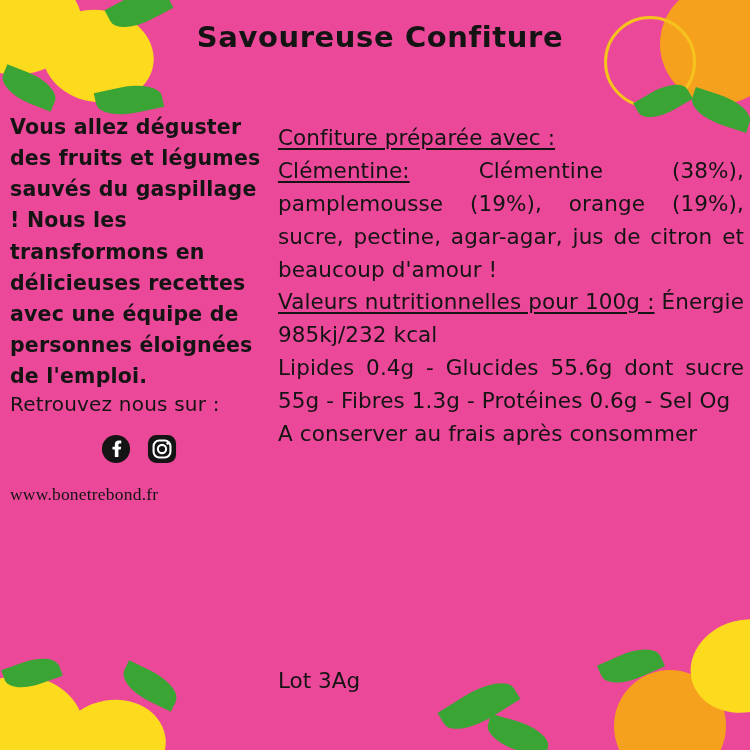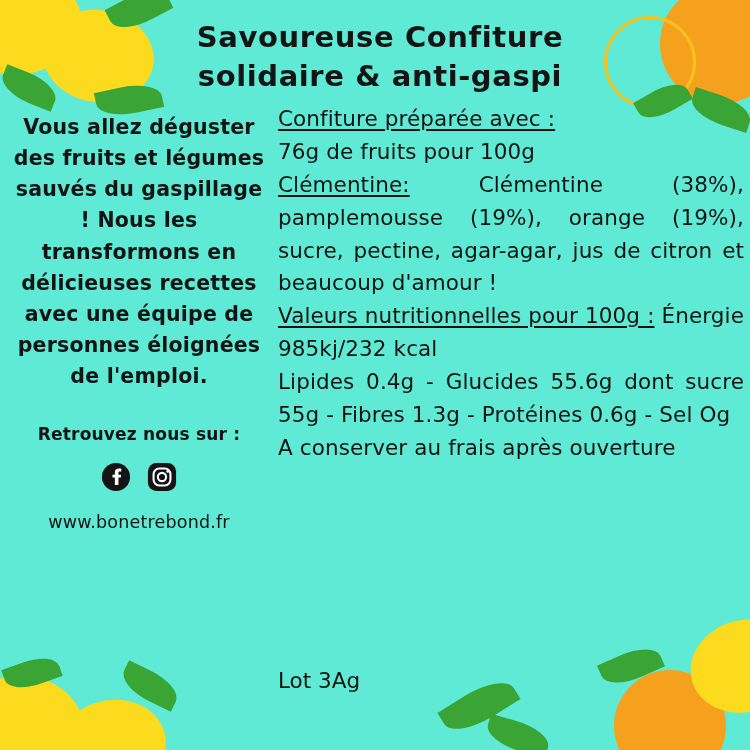--- a/index.html
+++ b/index.html
@@ -10,21 +10,21 @@
     height: 750px;
     overflow: hidden;
     background: #ffffff;
     font-family: "DejaVu Sans", sans-serif;
   }
 
   #page {
     position: relative;
     width: 750px;
     height: 750px;
-    background: #5eead4;
+    background: #ec4899;
     overflow: hidden;
   }
 
   
   .deco { position: absolute; pointer-events: none; }
   .lemon {
     background: #fcdb1f;
     border-radius: 50% 50% 50% 50%;
   }
   .orange { background: #f6a11e; border-radius: 50%; }
@@ -51,58 +51,57 @@
     color: #141414;
     line-height: 1.33;
   }
 
   
   .left-col {
     position: absolute;
     left: 10px;
     top: 112px;
     width: 258px;
-    text-align: center;
+    text-align: left;
   }
   .left-intro {
     font-weight: bold;
     font-size: 20.5px;
     line-height: 1.52;
     color: #141414;
     letter-spacing: 0.2px;
   }
   .follow-us {
-    margin-top: 32px;
-    font-size: 17px;
+    font-size: 20px;
     color: #141414;
     letter-spacing: 0.2px;
-    font-weight: bold;
   }
   .social-row {
     margin-top: 18px;
     display: flex;
     justify-content: center;
     gap: 16px;
   }
   .social {
     width: 30px; height: 30px;
     display: inline-block;
   }
   .website {
     margin-top: 20px;
     font-size: 17.5px;
     color: #141414;
     letter-spacing: 0.2px;
+    font-family: Liberation Serif, serif;
   }
 
   
   .right-col {
     position: absolute;
     left: 278px;
-    top: 103px;
+    top: 122px;
     width: 466px;
     color: #141414;
   }
   .rtext {
     font-size: 21.5px;
     line-height: 1.53;
     letter-spacing: 0.1px;
   }
   .just { text-align: justify; }
   .u { text-decoration: underline; text-underline-offset: 3px; }
@@ -138,21 +137,20 @@
 
   <div class="deco leaf" style="left:440px; top:690px; width:78px; height:32px; transform:rotate(-32deg);"></div>
   <div class="deco leaf" style="left:486px; top:722px; width:64px; height:28px; transform:rotate(16deg);"></div>
 
   <div class="deco orange" style="left:614px; top:670px; width:112px; height:112px;"></div>
   <div class="deco lemon" style="left:690px; top:620px; width:110px; height:92px; transform:rotate(-16deg);"></div>
   <div class="deco leaf" style="left:600px; top:652px; width:62px; height:28px; transform:rotate(-24deg);"></div>
 
   <div class="title-block">
     <div class="title-line">Savoureuse Confiture</div>
-    <div class="title-line">solidaire &amp; anti-gaspi</div>
   </div>
 
   <div class="left-col">
     <div class="left-intro">Vous allez déguster des fruits et légumes sauvés du gaspillage ! Nous les transformons en délicieuses recettes avec une équipe de personnes éloignées de l'emploi.</div>
 
     <div class="follow-us">Retrouvez nous sur :</div>
 
     <div class="social-row">
       <span class="social">
         <svg viewBox="0 0 32 32" width="30" height="30" aria-hidden="true">
@@ -168,31 +166,30 @@
           <circle cx="22.1" cy="10" r="1.5" fill="#ffffff"></circle>
         </svg>
       </span>
     </div>
 
     <div class="website">www.bonetrebond.fr</div>
   </div>
 
   <div class="right-col">
     <div class="rtext u">Confiture préparée avec :</div>
-    <div class="rtext">76g de fruits pour 100g</div>
 
     <div class="rtext just">
       <span class="u">Clémentine:</span>
       <span>Clémentine (38%), pamplemousse (19%), orange (19%), sucre, pectine, agar-agar, jus de citron et beaucoup d'amour !</span>
     </div>
 
     <div class="rtext just">
       <span class="u">Valeurs nutritionnelles pour 100g :</span>
       <span>Énergie 985kj/232 kcal</span>
     </div>
     <div class="rtext just">Lipides 0.4g - Glucides 55.6g dont sucre 55g - Fibres 1.3g - Protéines 0.6g - Sel Og</div>
 
-    <div class="rtext just">A conserver au frais après ouverture</div>
+    <div class="rtext just">A conserver au frais après consommer</div>
   </div>
 
   <div class="lot">Lot 3Ag</div>
 
 </div>
 
 </body></html>

